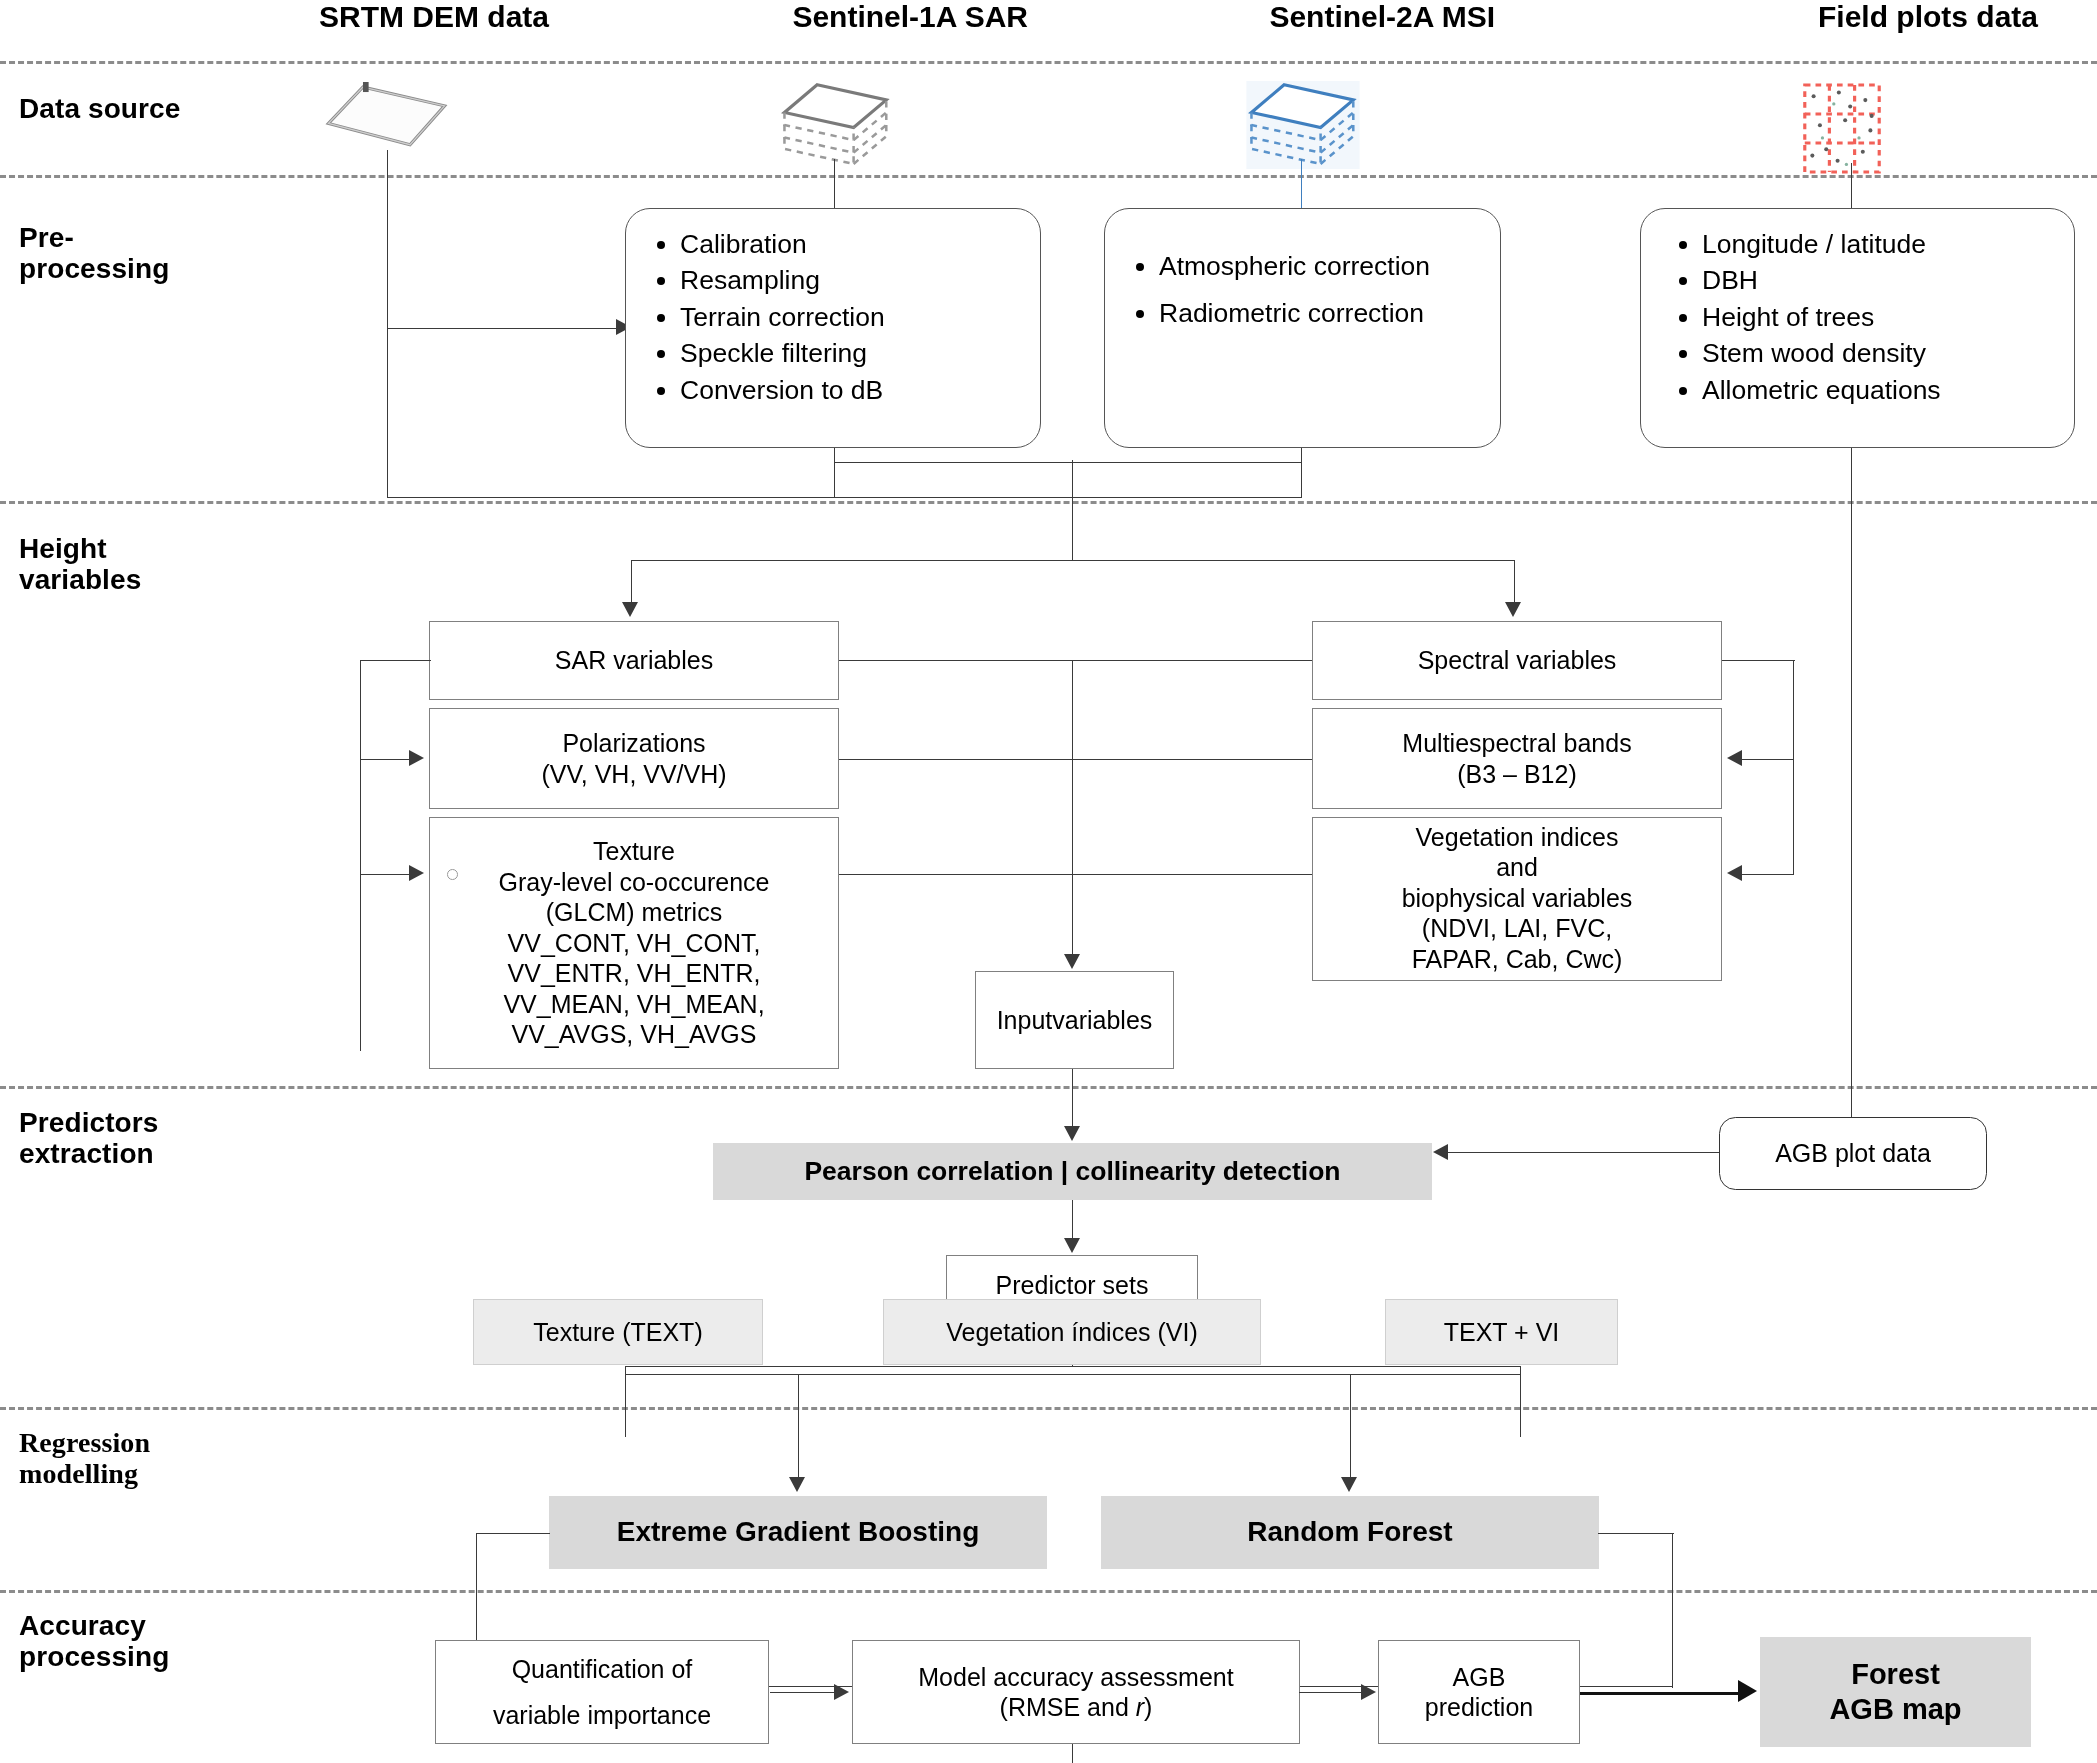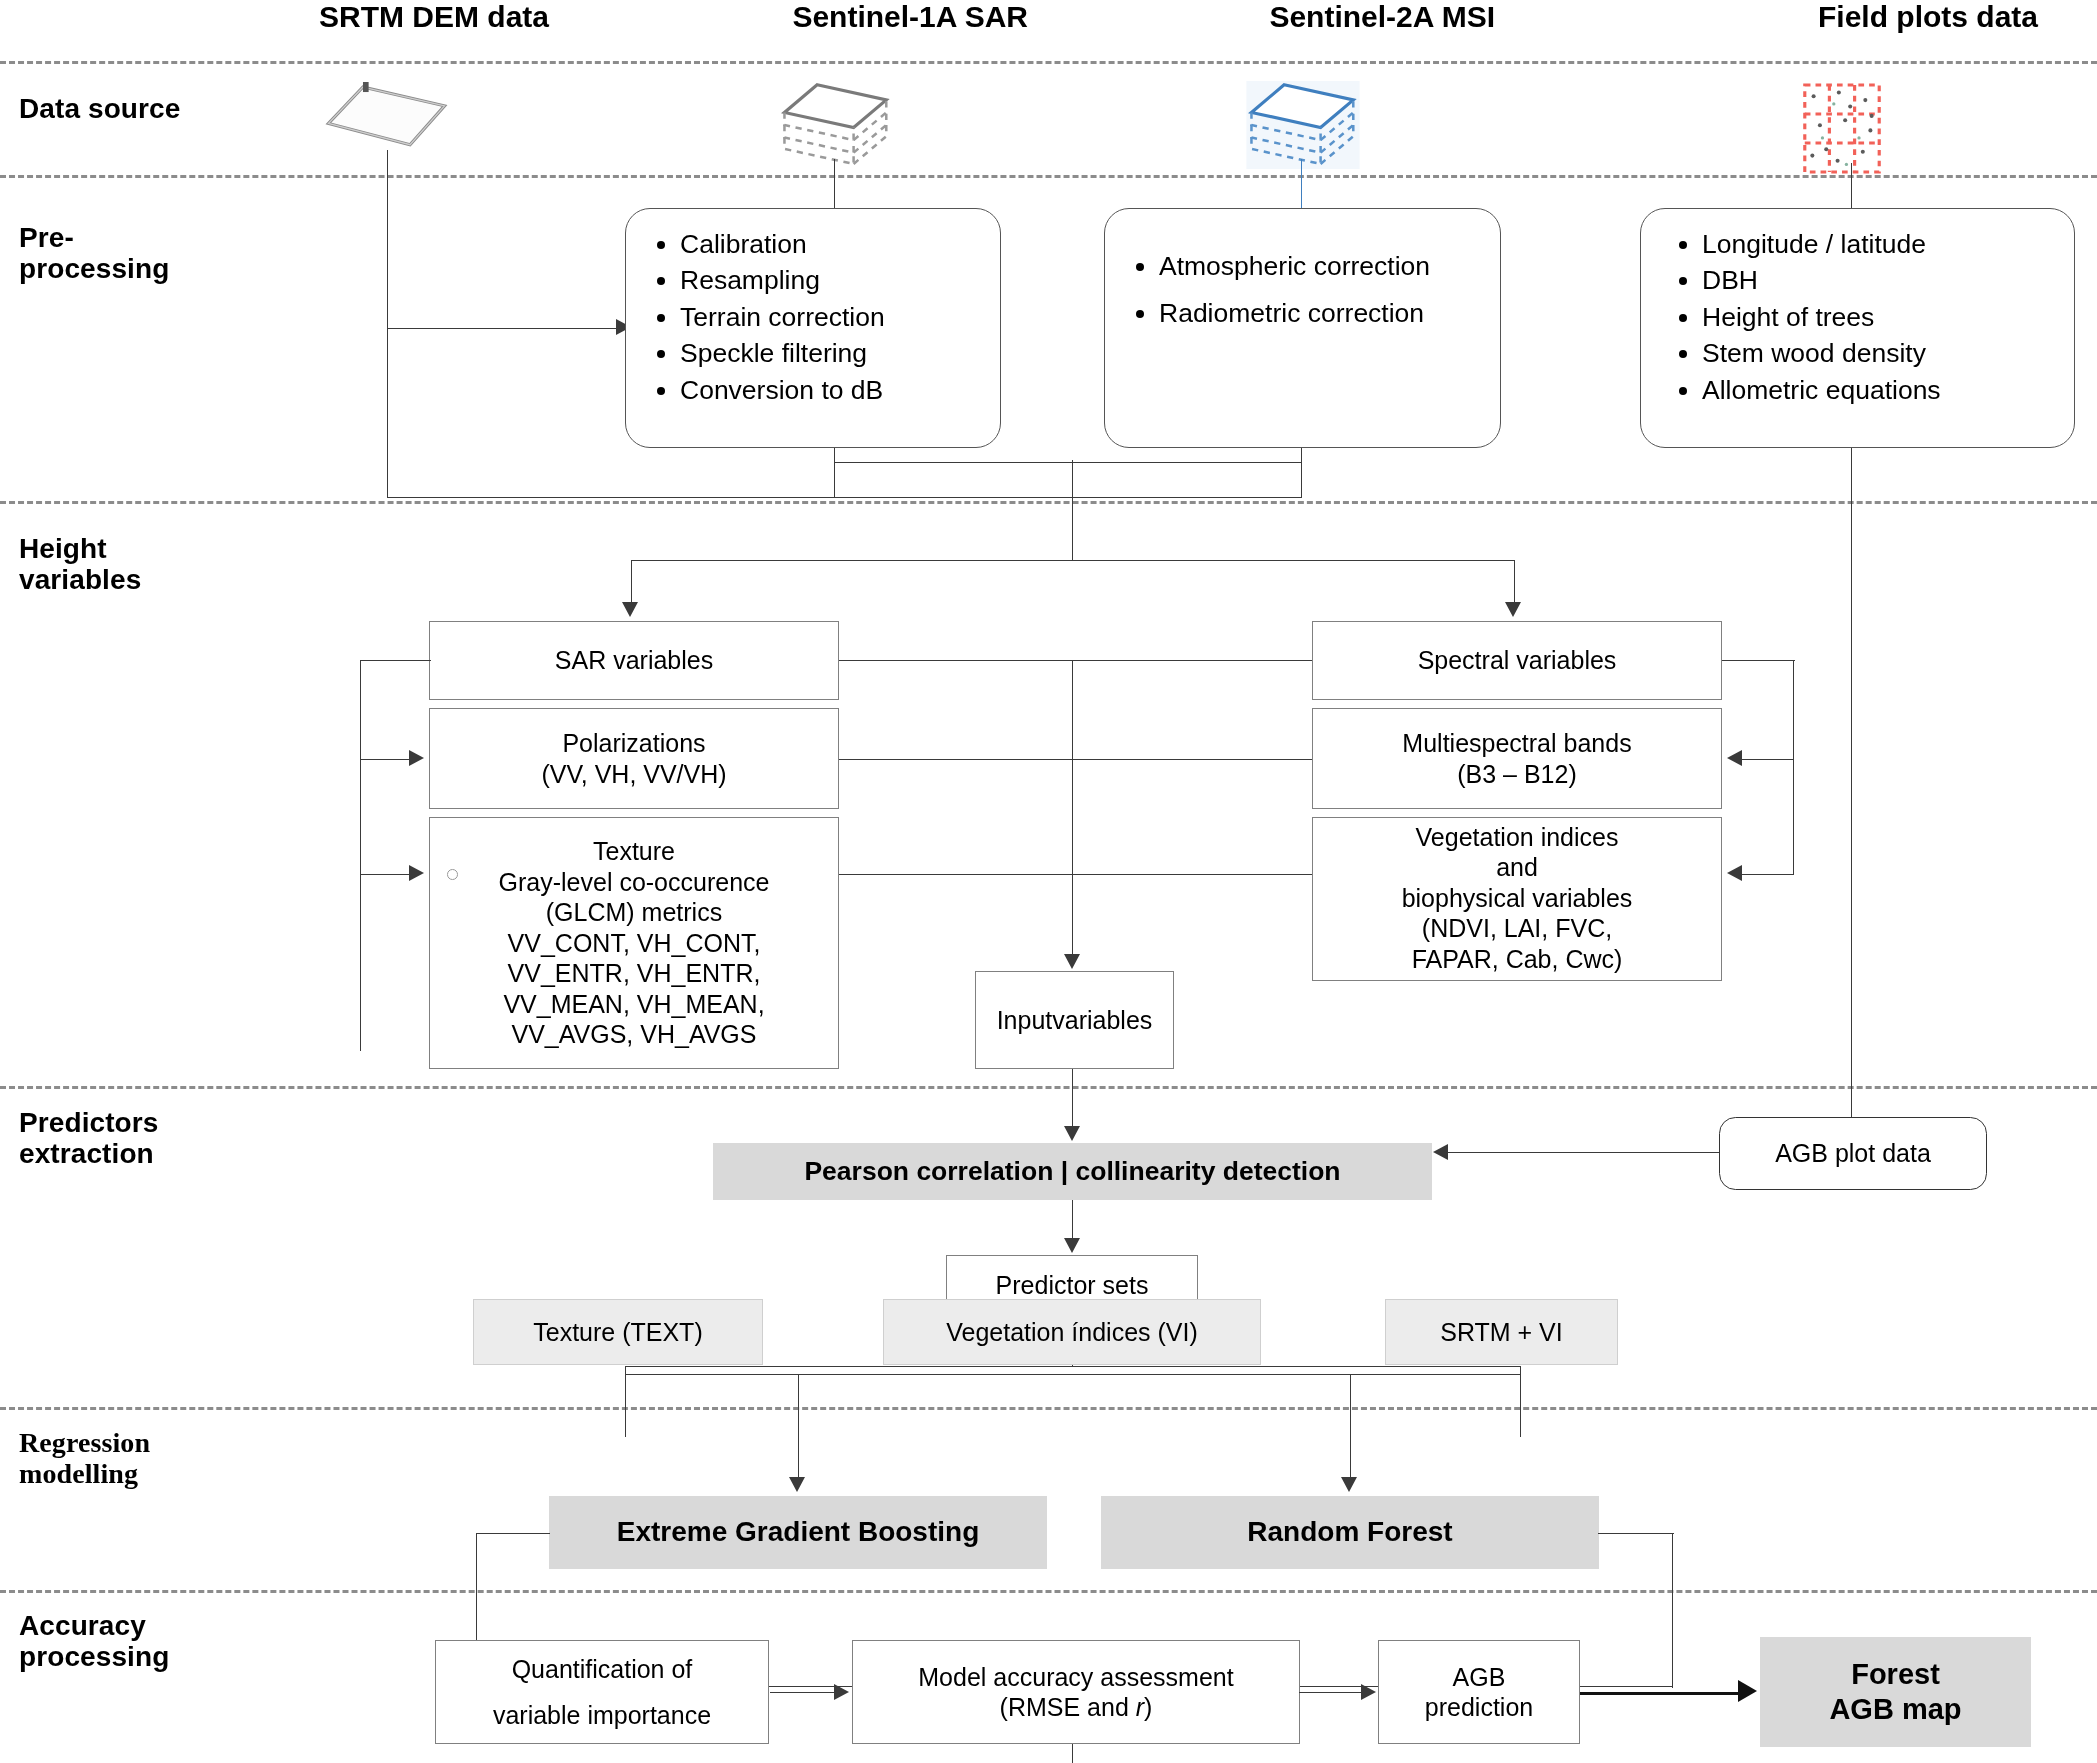--- a/index.html
+++ b/index.html
@@ -166,21 +166,21 @@
   <div class="vline" style="left:387px;top:150px;height:178px;"></div>
   <div class="hline" style="left:387px;top:328px;width:233px;"></div>
   <div class="arrow-r" style="left:616px;top:319px;"></div>
 
   <div class="vline" style="left:834px;top:159px;height:49px;"></div>
 
   <div class="vline" style="left:1301px;top:159px;height:49px;border-left-color:#3f7fbf;"></div>
 
   <div class="vline" style="left:1851px;top:163px;height:45px;"></div>
 
-  <div class="box round bullets" style="left:625px;top:208px;width:376px;height:240px;">
+  <div class="box round bullets" style="left:625px;top:208px;width:416px;height:240px;">
     <ul>
       <li>Calibration</li>
       <li>Resampling</li>
       <li>Terrain correction</li>
       <li>Speckle filtering</li>
       <li>Conversion to dB</li>
     </ul>
   </div>
 
   <div class="box round bullets" style="left:1104px;top:208px;width:397px;height:240px;padding-top:38px;">
@@ -306,21 +306,21 @@
   <div class="vline" style="left:625px;top:1366px;height:71px;"></div>
   <div class="vline" style="left:1520px;top:1366px;height:71px;"></div>
 
   <div class="box shaded-light" style="left:473px;top:1299px;width:290px;height:66px;border:0.6px solid #cfcfcf;">
     <span>Texture (TEXT)</span>
   </div>
   <div class="box shaded-light" style="left:883px;top:1299px;width:378px;height:66px;border:0.6px solid #cfcfcf;">
     <span>Vegetation índices (VI)</span>
   </div>
   <div class="box shaded-light" style="left:1385px;top:1299px;width:233px;height:66px;border:0.6px solid #cfcfcf;">
-    <span>SRTM + VI</span>
+    <span>TEXT + VI</span>
   </div>
 
   <div class="hline" style="left:625px;top:1374px;width:896px;"></div>
   <div class="vline" style="left:798px;top:1374px;height:114px;"></div>
   <div class="vline" style="left:1350px;top:1374px;height:114px;"></div>
   <div class="arrow-d" style="left:789px;top:1477px;"></div>
   <div class="arrow-d" style="left:1341px;top:1477px;"></div>
 
   <div class="box shaded" style="left:549px;top:1496px;width:498px;height:73px;border:none;font-size:28px;">
     <span>Extreme Gradient Boosting</span>

